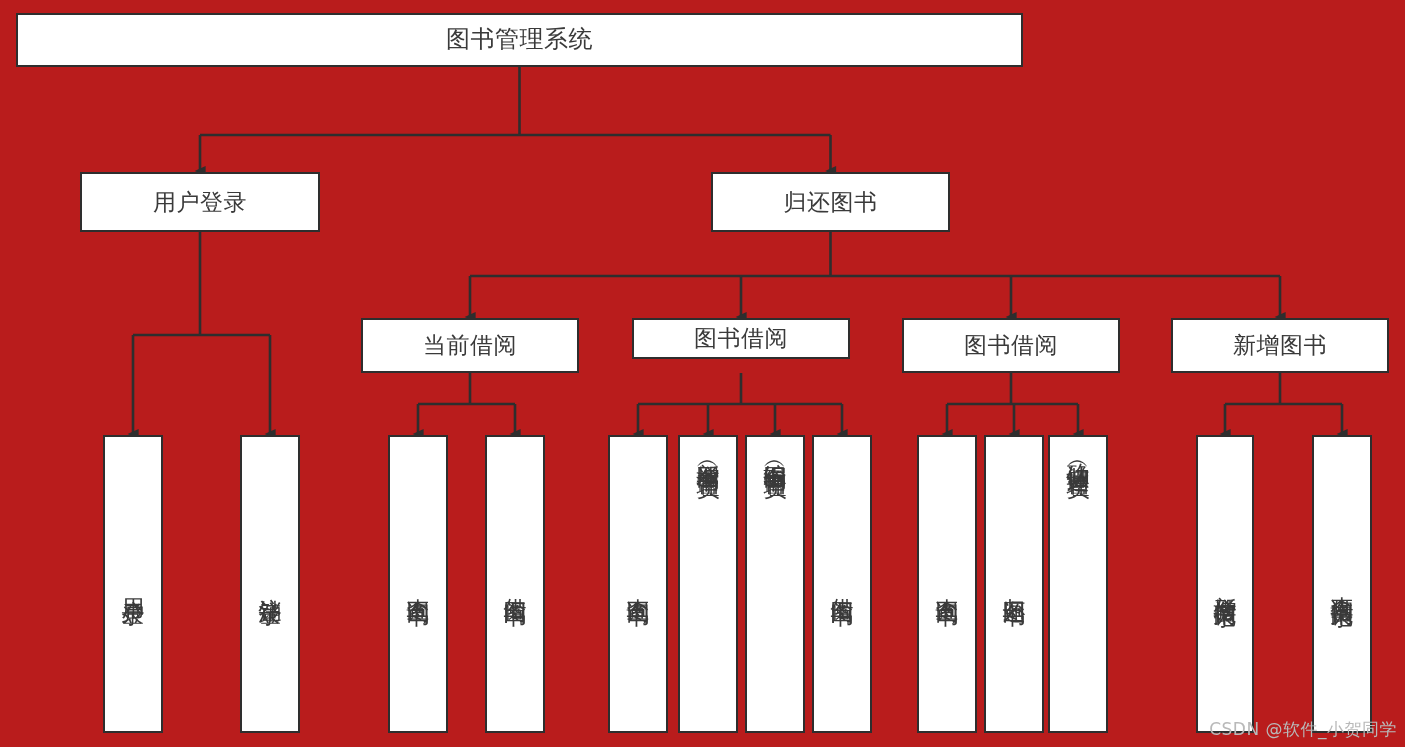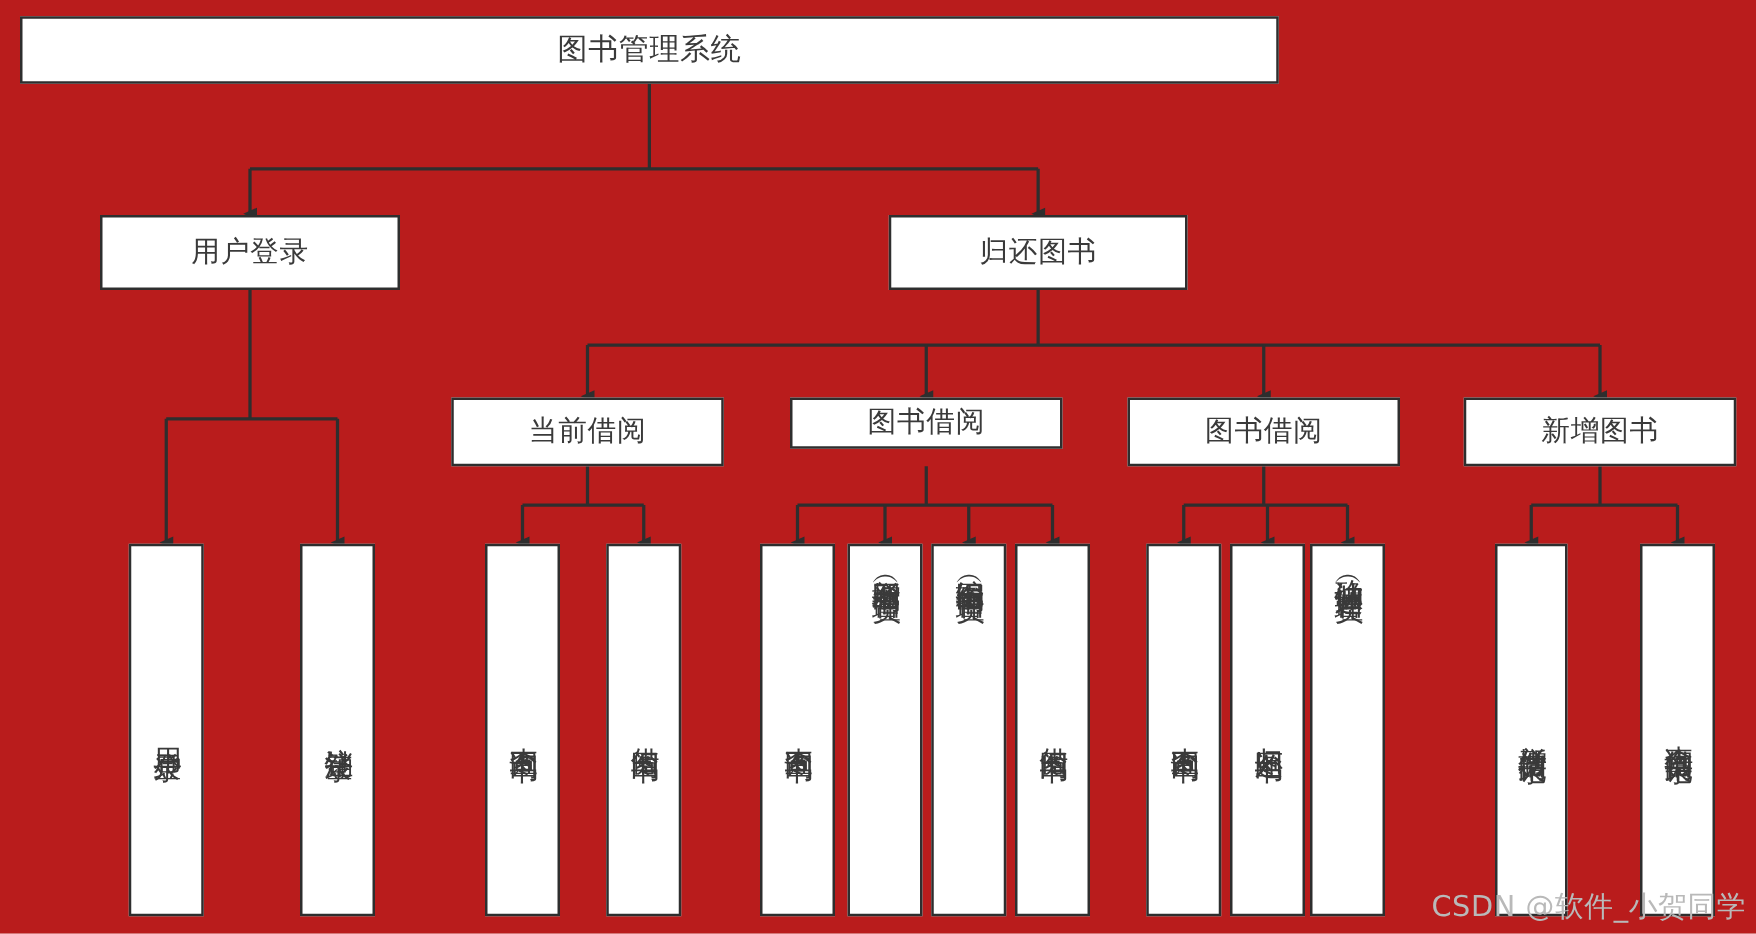--- a/index.html
+++ b/index.html
@@ -66,21 +66,21 @@
     text-orientation: upright;
     font-size: 23px;
     line-height: 1.0;
     letter-spacing: 2px;
     white-space: nowrap;
   }
   #watermark {
     position: absolute;
     right: 8px;
     bottom: 6px;
-    font-size: 23px;
+    font-size: 17px;
     color: #b9b9b9;
     letter-spacing: 0.5px;
     white-space: nowrap;
     z-index: 5;
     font-family: "DejaVu Sans", "Liberation Sans", sans-serif;
   }
 </style>
 </head>
 <body>
 

